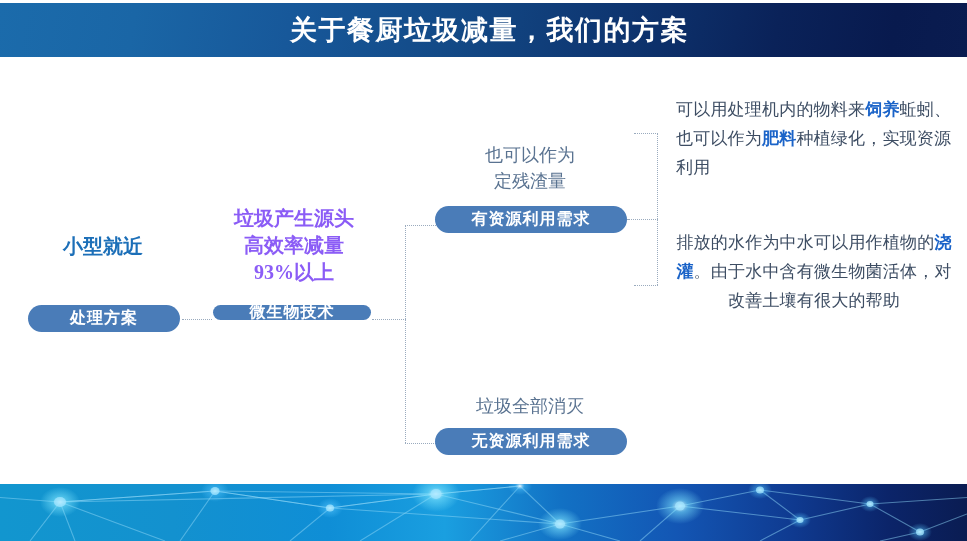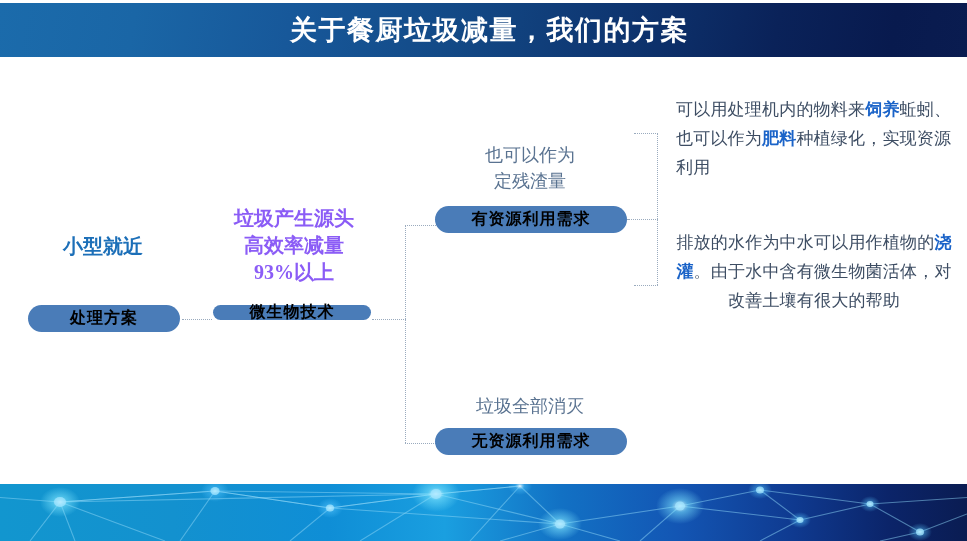--- a/index.html
+++ b/index.html
@@ -90,21 +90,21 @@
     left: 213px;
     top: 305px;
     width: 158px;
     height: 15px;
   }
 
   
   .pill {
     background: #4a7cb8;
     border-radius: 14px;
-    color: #000000;
+    color: #ffffff;
     font-size: 16px;
     font-weight: bold;
     text-align: center;
     letter-spacing: 1px;
     font-family: "Liberation Serif", "DejaVu Serif", serif;
     display: flex;
     align-items: center;
     justify-content: center;
     box-sizing: border-box;
   }

